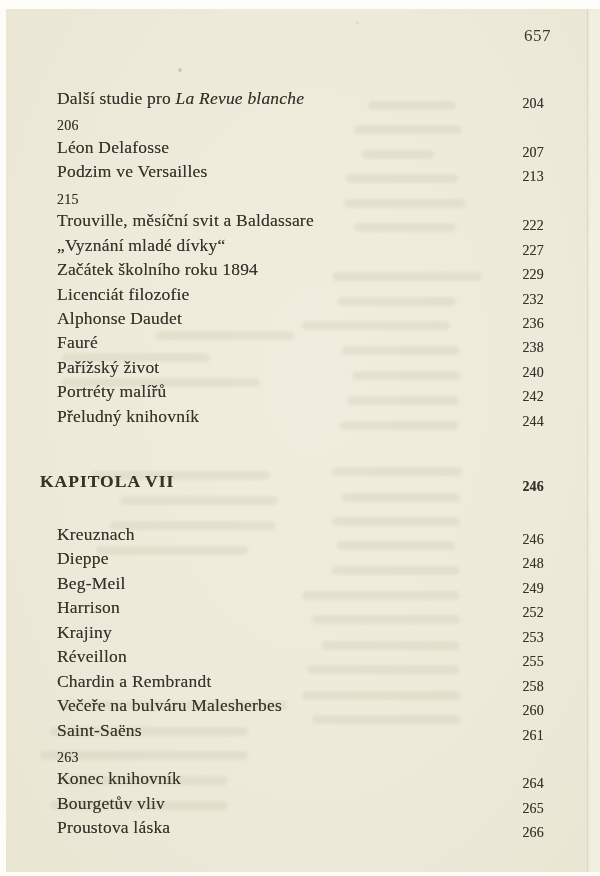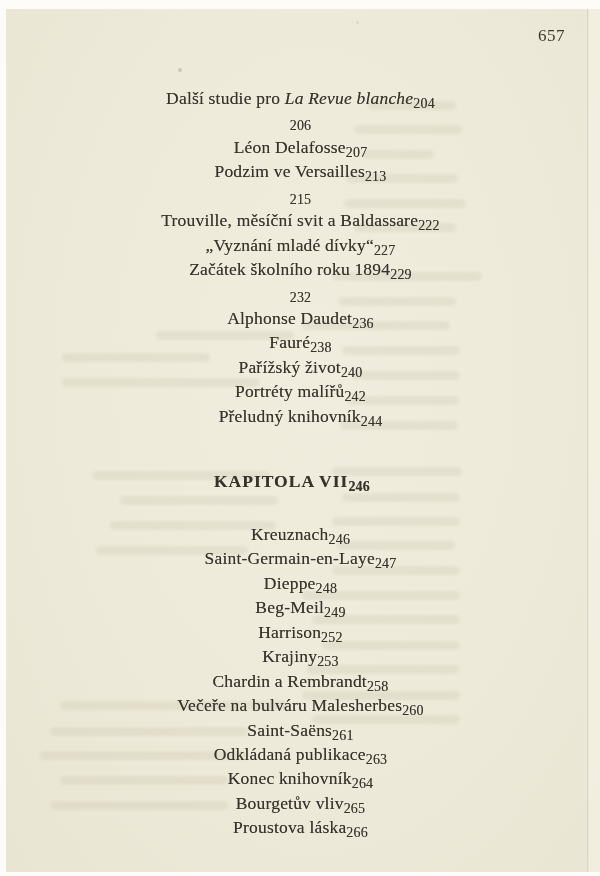--- a/index.html
+++ b/index.html
@@ -19,30 +19,30 @@
     position:absolute;top:0;bottom:0;right:12px;width:1px;
     background:rgba(205,201,184,.55);
   }
   #page-edge-strip{
     position:absolute;top:0;bottom:0;right:0;width:11px;
     background:rgba(250,248,240,.45);
   }
   .speck{position:absolute;border-radius:50%;background:rgba(120,115,100,.28);}
   
   #folio{
-    position:absolute;top:17px;right:35px;
+    position:absolute;top:17px;right:49px;
     font-size:17px;color:#3f3a31;letter-spacing:.5px;
   }
   
   .toc-block{position:absolute;left:51px;right:56px;}
   #list1{top:77px;}
   #chapter-row{position:absolute;left:34px;right:56px;top:460px;font-weight:bold;}
   #list2{top:513px;}
   .row{
-    display:flex;justify-content:center;align-items:baseline;
+    display:flex;justify-content:space-between;align-items:baseline;
     height:24.45px;font-size:17.5px;line-height:24.45px;
     color:#37322a;letter-spacing:.2px;white-space:nowrap;
   }
   .row .t{text-shadow:0 0 .5px rgba(55,50,42,.55);}
   .row .p{
     font-size:14px;transform:translateY(3.5px);
     text-shadow:0 0 .5px rgba(55,50,42,.5);
   }
   .it{font-style:italic;}
   .chapter .t{letter-spacing:1px;}
@@ -129,20 +129,21 @@
         </div>
         <div class="row">
           <span class="t">„Vyznání mladé dívky“</span>
           <span class="p">227</span>
         </div>
         <div class="row">
           <span class="t">Začátek školního roku 1894</span>
           <span class="p">229</span>
         </div>
         <div class="row">
+          <span class="t">Licenciát filozofie</span>
           <span class="p">232</span>
         </div>
         <div class="row">
           <span class="t">Alphonse Daudet</span>
           <span class="p">236</span>
         </div>
         <div class="row">
           <span class="t">Fauré</span>
           <span class="p">238</span>
         </div>
@@ -164,53 +165,52 @@
       <span class="t">KAPITOLA VII</span>
       <span class="p">246</span>
     </div>
 
     <div id="list2" class="toc-block">
         <div class="row">
           <span class="t">Kreuznach</span>
           <span class="p">246</span>
         </div>
         <div class="row">
-          <span class="t">Saint-Germain-en-Laye</span>
-          <span class="p">247</span>
-        </div>
-        <div class="row">
           <span class="t">Dieppe</span>
           <span class="p">248</span>
         </div>
         <div class="row">
           <span class="t">Beg-Meil</span>
           <span class="p">249</span>
         </div>
         <div class="row">
           <span class="t">Harrison</span>
           <span class="p">252</span>
         </div>
         <div class="row">
           <span class="t">Krajiny</span>
           <span class="p">253</span>
         </div>
         <div class="row">
+          <span class="t">Réveillon</span>
+          <span class="p">255</span>
+        </div>
+        <div class="row">
           <span class="t">Chardin a Rembrandt</span>
           <span class="p">258</span>
         </div>
         <div class="row">
           <span class="t">Večeře na bulváru Malesherbes</span>
           <span class="p">260</span>
         </div>
         <div class="row">
           <span class="t">Saint-Saëns</span>
           <span class="p">261</span>
         </div>
         <div class="row">
-          <span class="t">Odkládaná publikace</span>
           <span class="p">263</span>
         </div>
         <div class="row">
           <span class="t">Konec knihovník</span>
           <span class="p">264</span>
         </div>
         <div class="row">
           <span class="t">Bourgetův vliv</span>
           <span class="p">265</span>
         </div>

